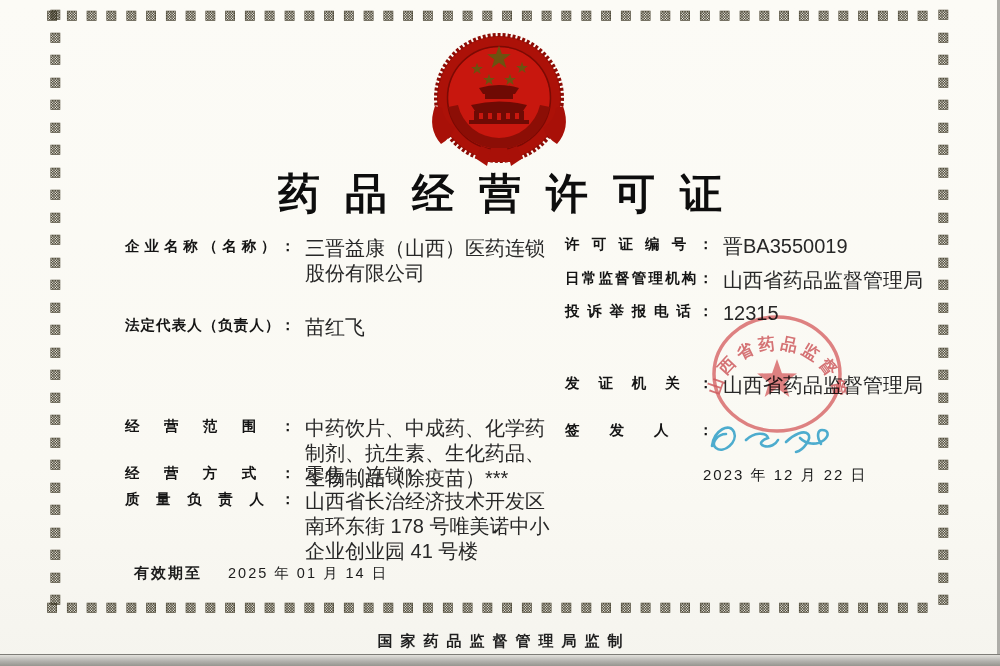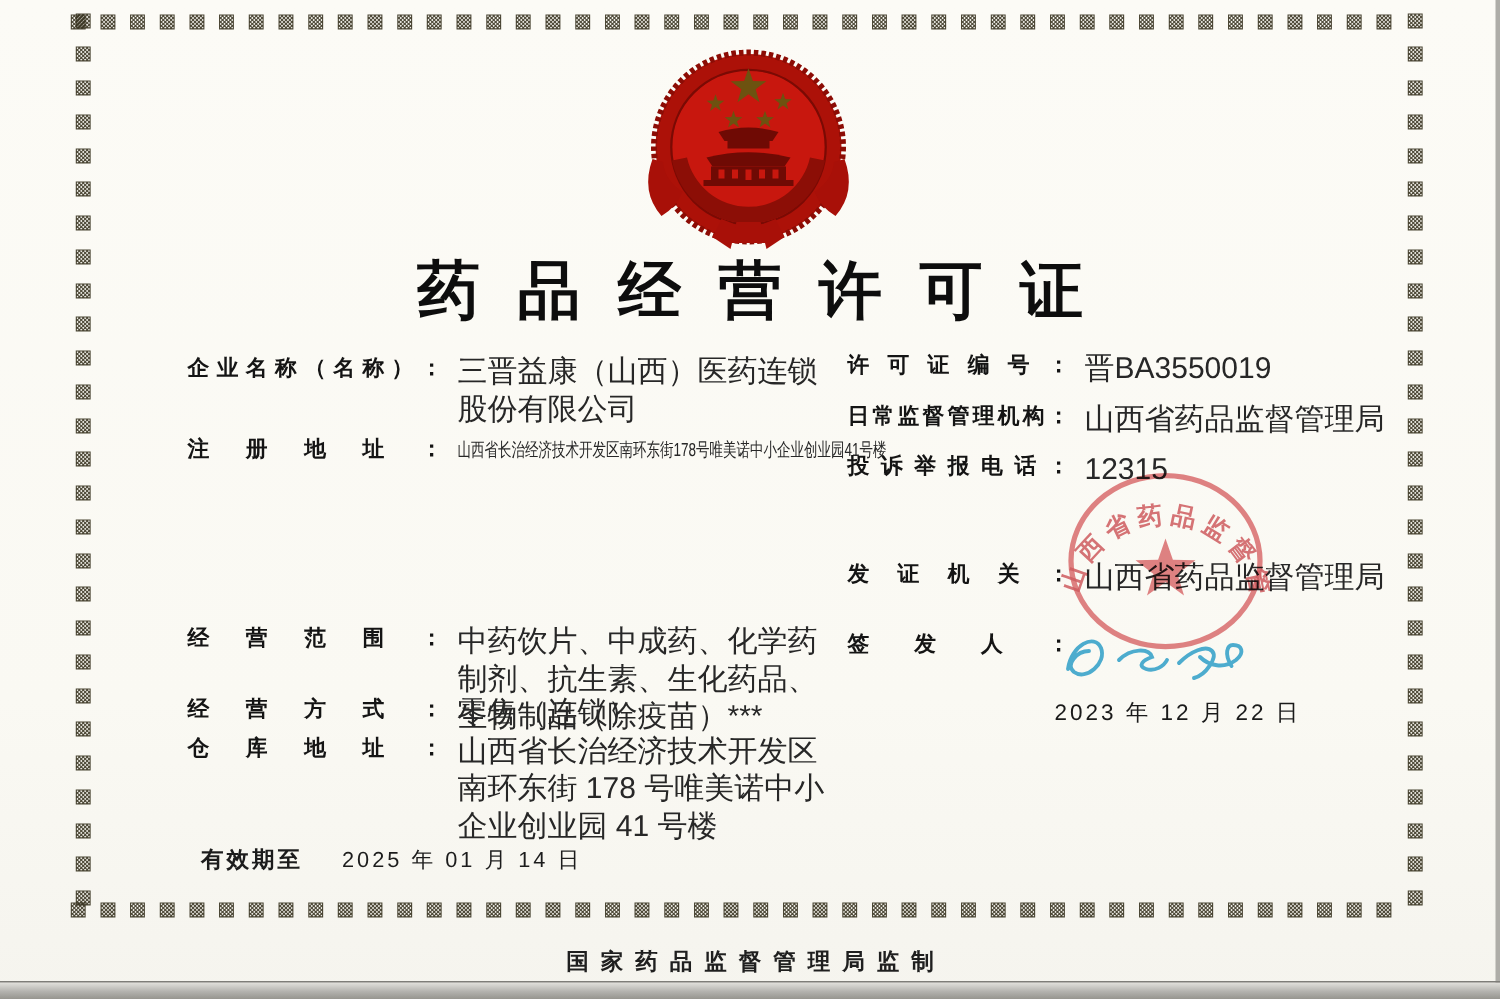--- a/index.html
+++ b/index.html
@@ -105,31 +105,31 @@
       <path d="M56,118 L66,122 L62,138 L50,130 Z" fill="#a81008"></path>
       <path d="M92,118 L82,122 L86,138 L98,130 Z" fill="#a81008"></path>
     </g>
   </svg>
 
   <div class="title">药品经营许可证</div>
 
   <div class="row l1">
     <span class="lab">企业名称（名称）：</span><span class="val">三晋益康（山西）医药连锁股份有限公司</span>
   </div>
-  <div class="row l3">
-    <span class="lab">注册地址：</span><span class="val tight">山西省长治经济技术开发区南环东街178号唯美诺中小企业创业园41号楼</span>
+  <div class="row l4">
+    <span class="lab">法定代表人（负责人）：</span><span class="val">苗红飞</span>
   </div>
   <div class="row l7">
     <span class="lab">经营范围：</span><span class="val">中药饮片、中成药、化学药制剂、抗生素、生化药品、生物制品（除疫苗）***</span>
   </div>
   <div class="row l8">
     <span class="lab">经营方式：</span><span class="val">零售（连锁）</span>
   </div>
   <div class="row l9">
-    <span class="lab">仓库地址：</span><span class="val">山西省长治经济技术开发区南环东街 178 号唯美诺中小企业创业园 41 号楼</span>
+    <span class="lab">质量负责人：</span><span class="val">山西省长治经济技术开发区南环东街 178 号唯美诺中小企业创业园 41 号楼</span>
   </div>
 
   <div class="row r1">
     <span class="lab r">许可证编号：</span><span class="val">晋BA3550019</span>
   </div>
   <div class="row r2">
     <span class="lab r">日常监督管理机构：</span><span class="val">山西省药品监督管理局</span>
   </div>
   <div class="row r3">
     <span class="lab r">投诉举报电话：</span><span class="val">12315</span>

